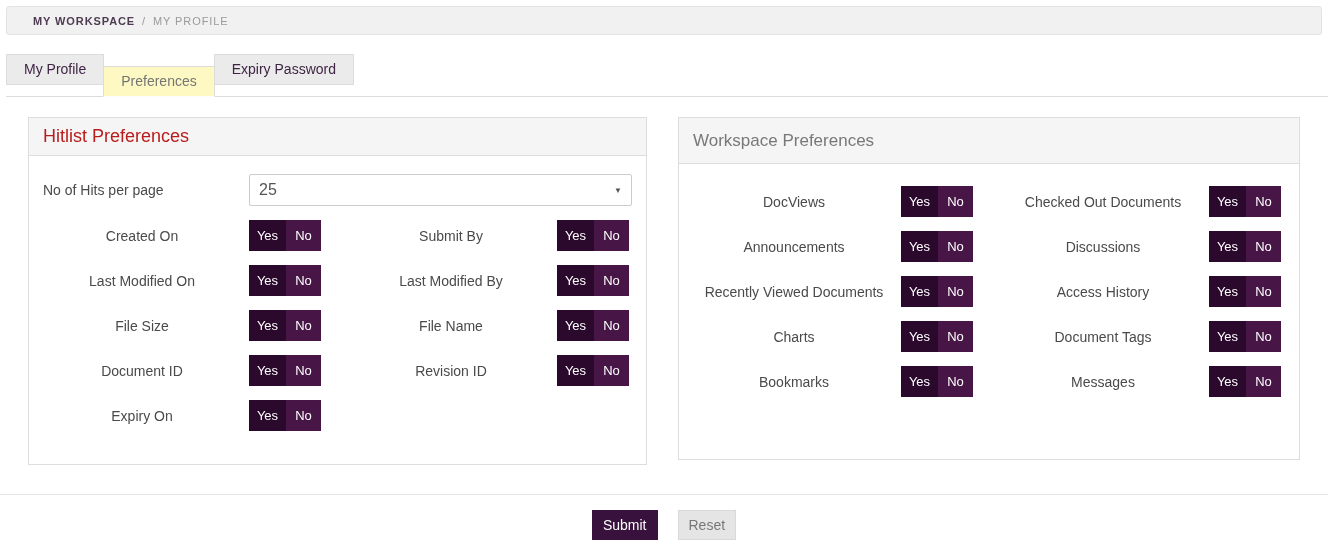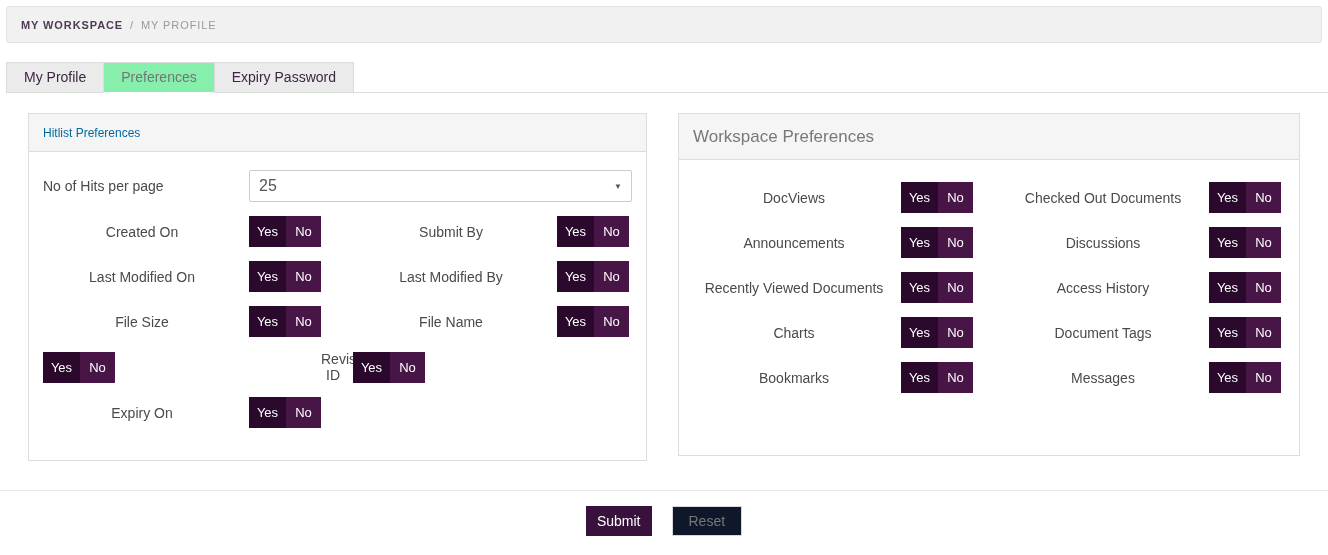--- a/index.html
+++ b/index.html
@@ -1,48 +1,48 @@
 <!DOCTYPE html>
 <html><head>
 <meta charset="utf-8">
 <style>
   * { margin:0; padding:0; box-sizing:border-box; }
   html,body { width:1328px; height:555px; background:#fff; font-family:"Liberation Sans", sans-serif; }
 
   
   .breadcrumb-bar {
-    margin:6px; height:37px; background:#f1f1f1;
+    margin:6px; height:29px; background:#f1f1f1;
     border:1px solid #e3e3e3; border-radius:3px;
-    display:flex; align-items:center; padding:0 14px;
+    display:flex; align-items:center; padding:0 26px;
     font-size:11px; letter-spacing:0.9px;
   }
   .crumb-root { color:#4e3a52; font-weight:bold; }
   .crumb-sep { color:#9a9a9a; margin:0 7px; }
   .crumb-leaf { color:#9a9a9a; }
 
   
   .tabs { margin:19px 0 0 6px; display:flex; border-bottom:1px solid #dcdcdc; }
   .tab {
     height:31px; line-height:29px; padding:0 17px;
     border:1px solid #dcdcdc; background:#ebebeb;
     color:#3f2544; font-size:14px; cursor:pointer;
     margin-bottom:-1px; margin-right:-1px; white-space:nowrap;
   }
-  .tab.active { background:#86efac; color:#757575; border-bottom-color:#fdfdfd; }
+  .tab.active { background:#fef9c3; color:#757575; border-bottom-color:#fdfdfd;margin-top:12px; }
 
   
   .panels { display:flex; margin:20px 28px 0 28px; gap:31px; align-items:flex-start; }
   .panel { border:1px solid #ddd; background:#fff; }
   .panel-hitlist { width:619px; height:348px; }
   .panel-workspace { width:622px; height:343px; }
   .panel-header {
     background:#f5f5f5; border-bottom:1px solid #ddd;
     display:flex; align-items:center; padding:0 14px;
   }
-  .panel-hitlist .panel-header { height:38px; font-size:12px; color:#0369a1; }
+  .panel-hitlist .panel-header { height:38px; font-size:18px; color:#b91c1c; }
   .panel-workspace .panel-header { height:46px; font-size:17px; color:#787878; }
   .panel-hitlist .panel-body { padding:18px 14px 0 14px; }
   .panel-workspace .panel-body { padding:22px 16px 0 16px; }
 
   
   .dropdown-row { display:grid; grid-template-columns:206px 1fr; align-items:center; margin-bottom:14px; }
   .toggle-row { display:grid; grid-template-columns:206px 72px 32px 204px 72px; align-items:center; margin-bottom:14px;text-align:center; }
   .pref-label { font-size:14px; color:#4a4a4a; padding-right:8px; }
 
   
@@ -65,21 +65,21 @@
   }
   .toggle .seg.yes { width:37px; }
   .toggle .seg.no { width:35px; }
   .toggle .seg.active { background:#2a092d; }
 
   
   .footer-divider { margin-top:29px; border-top:1px solid #e7e7e7; }
   .actions { display:flex; justify-content:center; gap:20px; margin-top:15px; }
   .actions button { height:30px; font-size:14px; cursor:pointer; font-family:"Liberation Sans", sans-serif; }
   .btn-submit { padding:0 10px; background:#38113c; color:#fff; border:1px solid #38113c; }
-  .btn-reset { padding:0 16px; background:#0f172a; color:#777; border:1px solid #d9d9d9; }
+  .btn-reset { padding:0 10px; background:#e5e5e5; color:#777; border:1px solid #d9d9d9; }
 </style>
 </head>
 <body>
 
 <div class="breadcrumb-bar">
   <span class="crumb-root">MY WORKSPACE</span>
   <span class="crumb-sep">/</span>
   <span class="crumb-leaf">MY PROFILE</span>
 </div>
 
@@ -137,20 +137,21 @@
               <span class="seg no">No</span>
             </div>
             <span></span>
             <span class="pref-label">File Name</span>
             <div class="toggle">
               <span class="seg yes active">Yes</span>
               <span class="seg no">No</span>
             </div>
           </div>
           <div class="toggle-row">
+            <span class="pref-label">Document ID</span>
             <div class="toggle">
               <span class="seg yes active">Yes</span>
               <span class="seg no">No</span>
             </div>
             <span></span>
             <span class="pref-label">Revision ID</span>
             <div class="toggle">
               <span class="seg yes active">Yes</span>
               <span class="seg no">No</span>
             </div>

